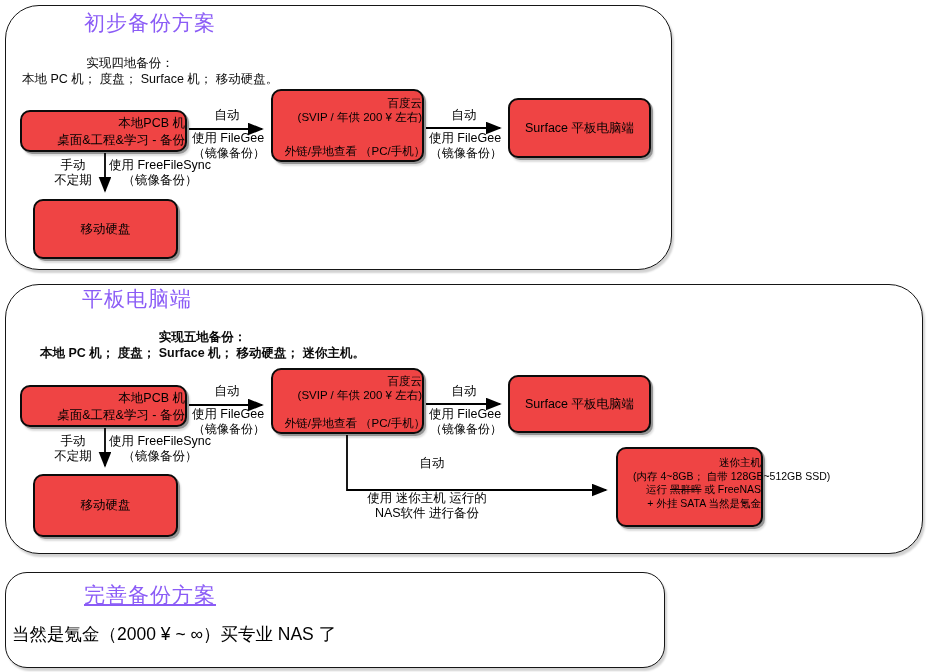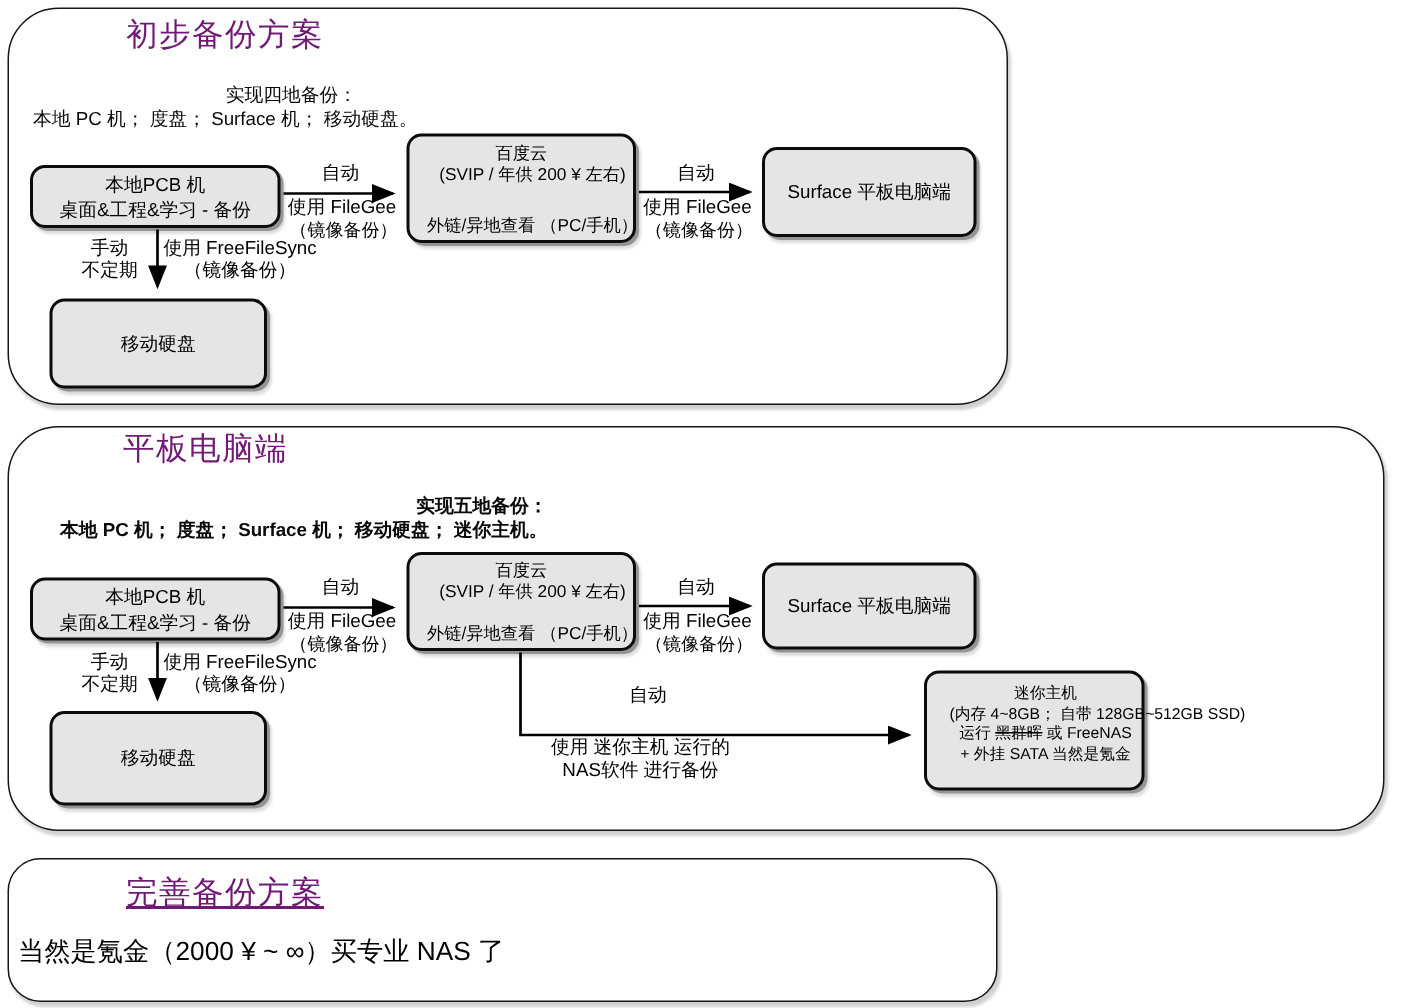--- a/index.html
+++ b/index.html
@@ -7,29 +7,29 @@
     width:935px;height:672px;position:relative;background:#ffffff;
     font-family:"Liberation Sans","DejaVu Sans",sans-serif;color:#000;
     overflow:hidden;
   }
   .abs{position:absolute;}
   .container{
     position:absolute;background:#fff;border:1.6px solid #161616;
     box-shadow:2px 3px 2px rgba(0,0,0,0.18);
   }
   .sec-title{
-    position:absolute;font-size:21px;letter-spacing:1px;color:#701a75;white-space:nowrap;text-align:center;
+    position:absolute;font-size:21px;letter-spacing:1px;color:#8b5cf6;white-space:nowrap;text-align:center;
   }
   .desc{
-    position:absolute;text-align:right;font-size:12.5px;line-height:16px;color:#0a0a0a;white-space:nowrap;
+    position:absolute;text-align:center;font-size:12.5px;line-height:16px;color:#0a0a0a;white-space:nowrap;
   }
   .node{
-    position:absolute;background:#e5e5e5;border:2.6px solid #0b0b0b;border-radius:10px;
+    position:absolute;background:#ef4444;border:2.6px solid #0b0b0b;border-radius:10px;
     box-shadow:2px 2px 0 rgba(0,0,0,0.32),3px 4px 2px rgba(0,0,0,0.14);
-    text-align:center;font-size:12.5px;line-height:17px;box-sizing:border-box;
+    text-align:right;font-size:12.5px;line-height:17px;box-sizing:border-box;
   }
   .node .vcenter{display:flex;align-items:center;justify-content:center;height:100%;}
   .lbl{
     position:absolute;text-align:center;font-size:12px;line-height:14.5px;color:#000;white-space:nowrap;
   }
   .lbl.big{font-size:12.5px;}
   .strike{text-decoration:line-through;}
   svg.overlay{position:absolute;left:0;top:0;pointer-events:none;}
   .nowrap{white-space:nowrap;padding-left:15px;}
 </style>

